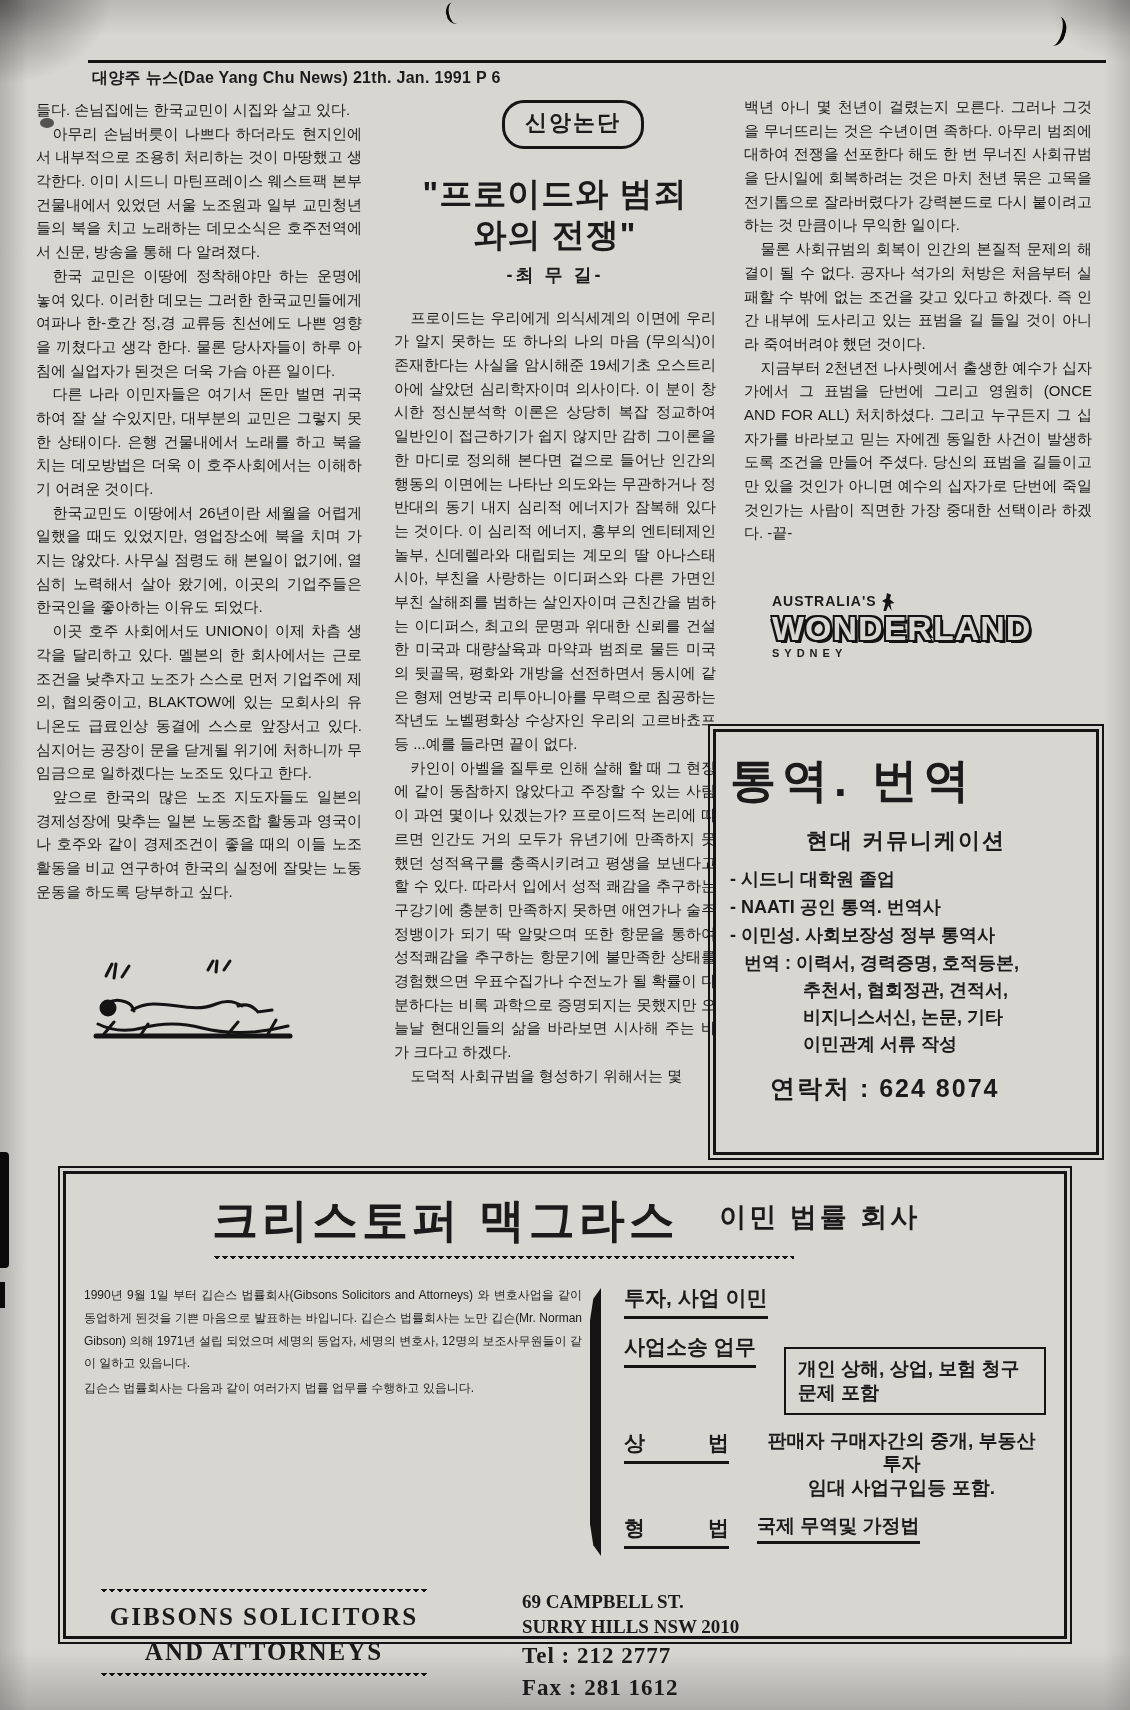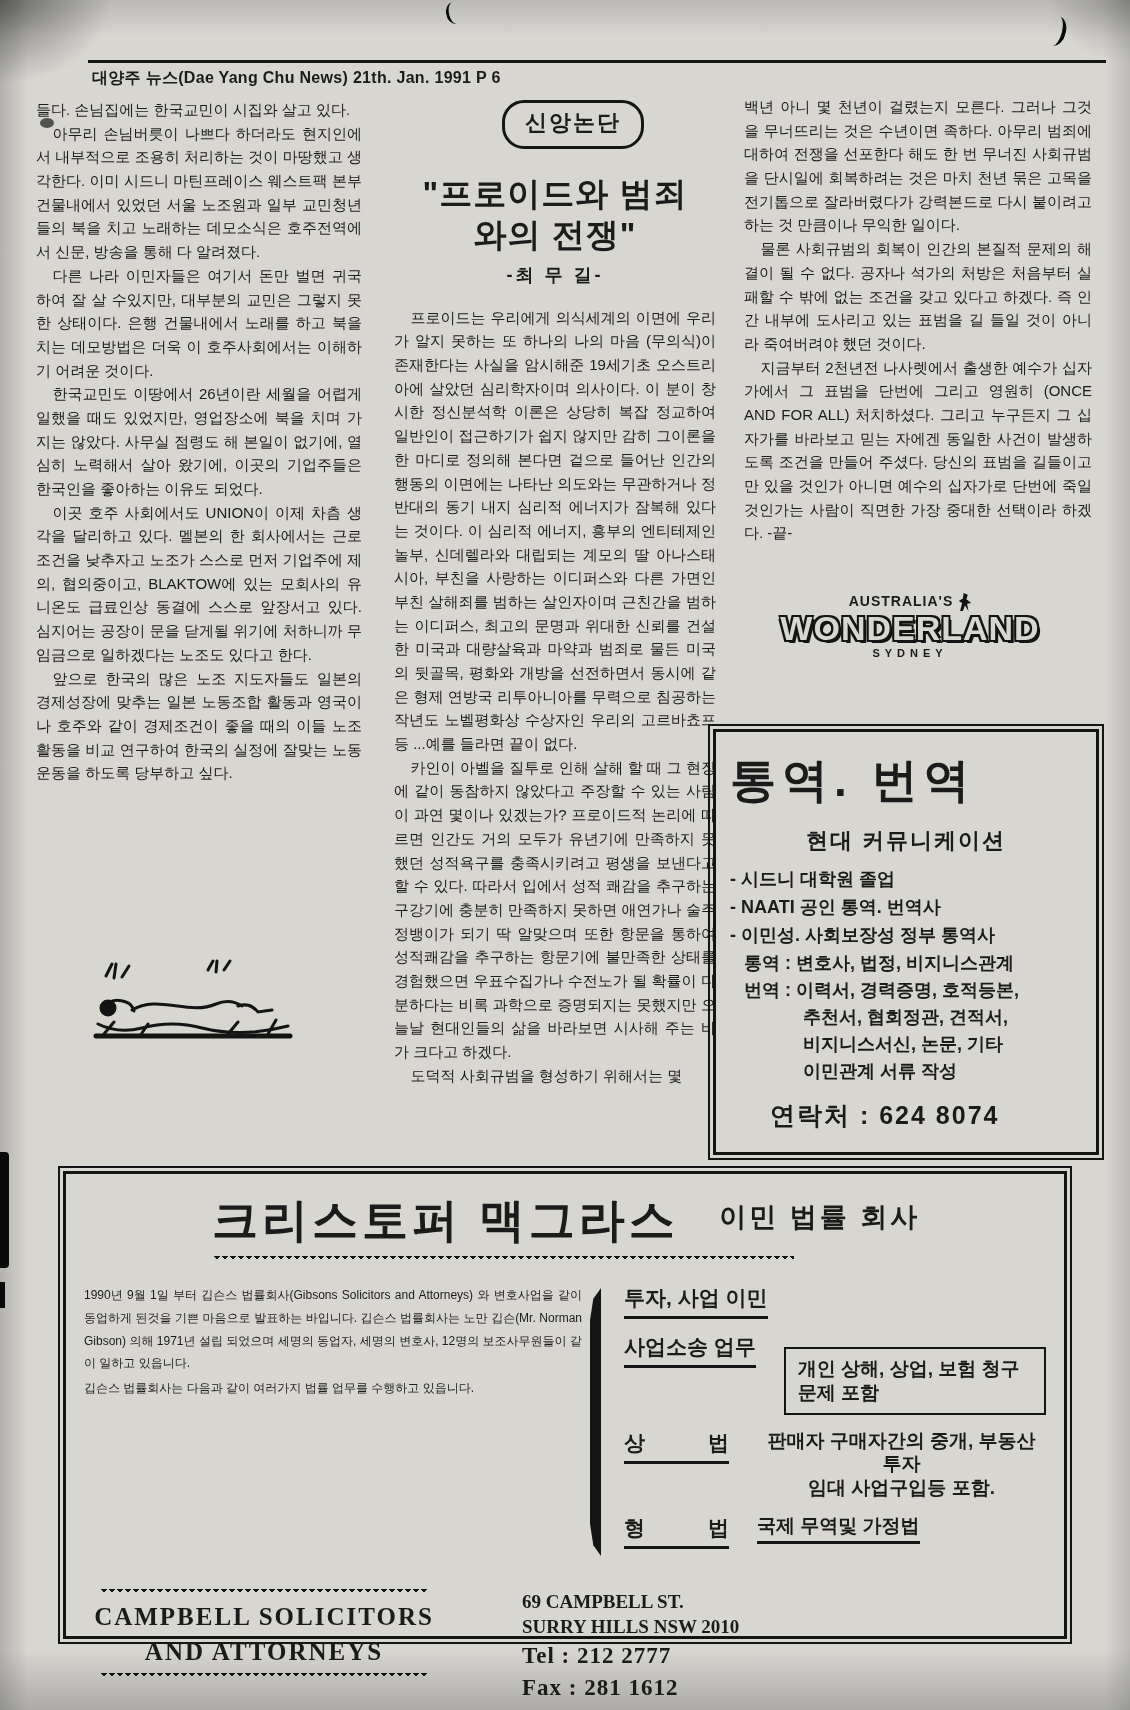--- a/index.html
+++ b/index.html
@@ -27,21 +27,21 @@
   .col-center{left:394px; top:96px; width:322px;}
   .col-right{left:744px; top:95px; width:348px;}
   
   .faith-badge{display:inline-block; margin:4px 0 10px 36px; padding:3px 20px 5px;
     border:3px solid #151515; border-radius:22px; font-size:22px; font-weight:bold; letter-spacing:2px;}
   .faith-title{text-align:center; font-size:33px; font-weight:bold; letter-spacing:1px; line-height:1.25; margin:14px 0 6px;}
   .faith-byline{text-align:center; font-size:18px; font-weight:bold; letter-spacing:3px; margin-bottom:16px;}
   
   .cartoon{position:absolute; left:88px; top:958px;}
   
-  .wonderland{position:absolute; left:772px; top:593px; width:276px; text-align:center; line-height:1;}
+  .wonderland{position:absolute; left:772px; top:593px; width:276px; line-height:1;}
   .wl-top{font-size:14px; font-weight:900; letter-spacing:1px;}
   .wl-main{font-size:34px; font-weight:900; letter-spacing:1px; color:#d8d6d1;
     text-shadow:-2px -2px 0 #141414,2px -2px 0 #141414,-2px 2px 0 #141414,2px 2px 0 #141414,3px 3px 0 #141414;}
   .wl-sub{font-size:11px; font-weight:bold; letter-spacing:5px; margin-top:3px;}
   .wl-figure{display:inline-block; width:14px; height:18px; background:#141414; vertical-align:middle; margin-left:4px;
     clip-path:polygon(20% 100%,35% 55%,10% 45%,40% 30%,45% 0,75% 10%,65% 35%,100% 55%,70% 60%,80% 100%,55% 70%,40% 100%);}
   
   .tr-ad{position:absolute; left:708px; top:724px; width:396px; height:436px; border:2px solid #141414; box-sizing:border-box; padding:3px; background:rgba(0,0,0,0);}
   .tr-ad-inner{width:100%; height:100%; border:3px solid #141414; box-sizing:border-box; padding:10px 14px;}
   .tr-title{text-align:left; font-size:46px; font-weight:bold; letter-spacing:6px; margin-top:8px;}
@@ -90,20 +90,21 @@
 <body>
 
 <div class="page">
 
   <div class="masthead-rule"></div>
   <div class="masthead">대양주 뉴스(Dae Yang Chu News) 21th. Jan. 1991 P 6</div>
 
   <div class="col col-left cont">
       <div class="para">들다. 손님집에는 한국교민이 시집와 살고 있다.</div>
       <div class="para">아무리 손님버릇이 나쁘다 하더라도 현지인에서 내부적으로 조용히 처리하는 것이 마땅했고 생각한다. 이미 시드니 마틴프레이스 웨스트팩 본부 건물내에서 있었던 서울 노조원과 일부 교민청년들의 북을 치고 노래하는 데모소식은 호주전역에서 신문, 방송을 통해 다 알려졌다.</div>
+      <div class="para">한국 교민은 이땅에 정착해야만 하는 운명에 놓여 있다. 이러한 데모는 그러한 한국교민들에게 여파나 한-호간 정,경 교류등 친선에도 나쁜 영향을 끼쳤다고 생각 한다. 물론 당사자들이 하루 아침에 실업자가 된것은 더욱 가슴 아픈 일이다.</div>
       <div class="para">다른 나라 이민자들은 여기서 돈만 벌면 귀국하여 잘 살 수있지만, 대부분의 교민은 그렇지 못한 상태이다. 은행 건물내에서 노래를 하고 북을 치는 데모방법은 더욱 이 호주사회에서는 이해하기 어려운 것이다.</div>
       <div class="para">한국교민도 이땅에서 26년이란 세월을 어렵게 일했을 때도 있었지만, 영업장소에 북을 치며 가지는 않았다. 사무실 점령도 해 본일이 없기에, 열심히 노력해서 살아 왔기에, 이곳의 기업주들은 한국인을 좋아하는 이유도 되었다.</div>
       <div class="para">이곳 호주 사회에서도 UNION이 이제 차츰 생각을 달리하고 있다. 멜본의 한 회사에서는 근로 조건을 낮추자고 노조가 스스로 먼저 기업주에 제의, 협의중이고, BLAKTOW에 있는 모회사의 유니온도 급료인상 동결에 스스로 앞장서고 있다. 심지어는 공장이 문을 닫게될 위기에 처하니까 무임금으로 일하겠다는 노조도 있다고 한다.</div>
       <div class="para">앞으로 한국의 많은 노조 지도자들도 일본의 경제성장에 맞추는 일본 노동조합 활동과 영국이나 호주와 같이 경제조건이 좋을 때의 이들 노조 활동을 비교 연구하여 한국의 실정에 잘맞는 노동운동을 하도록 당부하고 싶다.</div>
     </div>
 
   <div class="cartoon">
     <svg width="210" height="92" viewBox="0 0 210 92">
       <g stroke="#141414" fill="none" stroke-width="3" stroke-linecap="round">
         <path d="M18 18 l6 -12 M26 20 l2 -14 M34 19 l7 -11"></path>
@@ -152,21 +153,20 @@
   <div class="tr-ad">
     <div class="tr-ad-inner">
       <div class="tr-title">통역. 번역</div>
       <div class="tr-sub">현대 커뮤니케이션</div>
       <div class="tr-bullets">
           <div class="li">- 시드니 대학원 졸업</div>
           <div class="li">- NAATI 공인 통역. 번역사</div>
           <div class="li">- 이민성. 사회보장성 정부 통역사</div>
         </div>
       <div class="tr-lines">
-          <div class="li">통역 : 변호사, 법정, 비지니스관계</div>
           <div class="li">번역 : 이력서, 경력증명, 호적등본,</div>
           <div class="li">　　　 추천서, 협회정관, 견적서,</div>
           <div class="li">　　　 비지니스서신, 논문, 기타</div>
           <div class="li">　　　 이민관계 서류 작성</div>
         </div>
       <div class="tr-contact">연락처 : 624 8074</div>
     </div>
   </div>
 
   <div class="law-ad">
@@ -207,21 +207,21 @@
             <span class="svc-label">형　　　법</span>
             <span class="svc-desc underlined">국제 무역및 가정법</span>
           </div>
         </div>
       </div>
 
       <div class="law-footer">
         <div class="firm-block">
           <div class="zigzag firm-zz"></div>
           <div class="firm-name">
-            <div>CAMPBELL  SOLICITORS</div>
+            <div>GIBSONS  SOLICITORS</div>
             <div>AND  ATTORNEYS</div>
           </div>
           <div class="zigzag firm-zz"></div>
         </div>
         <div class="addr-block">
           <div class="addr-line">69 CAMPBELL ST.</div>
           <div class="addr-line">SURRY HILLS NSW 2010</div>
           <div class="addr-tel">Tel :  212 2777</div>
           <div class="addr-tel">Fax :  281 1612</div>
         </div>

